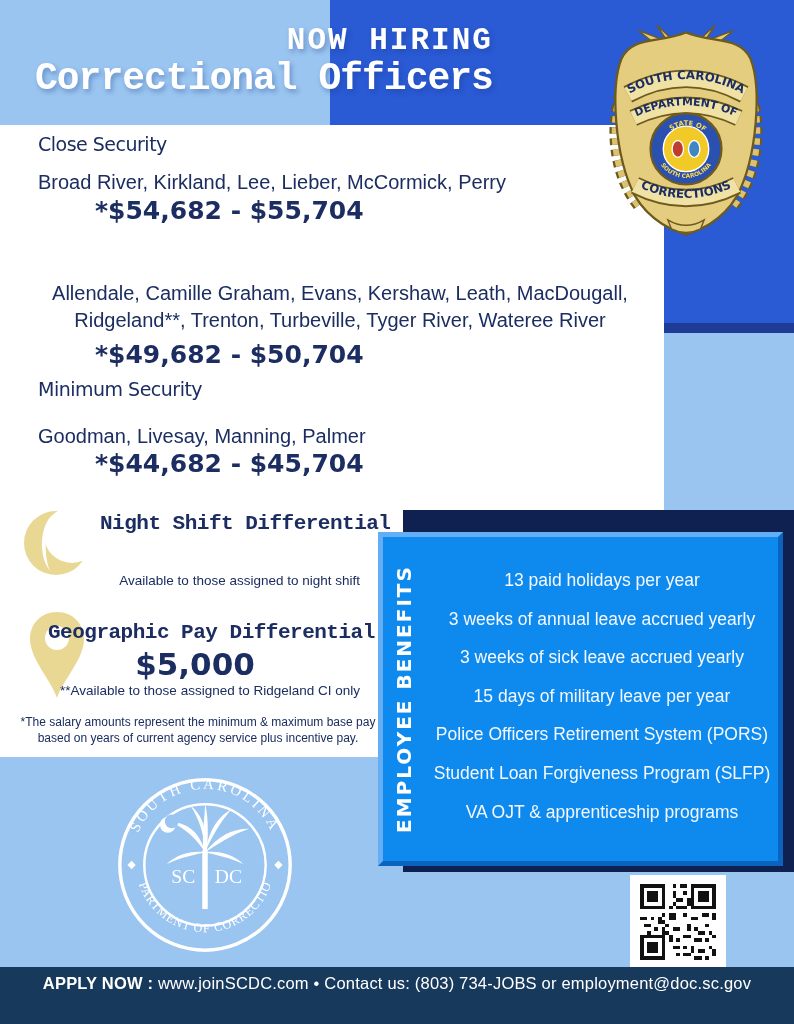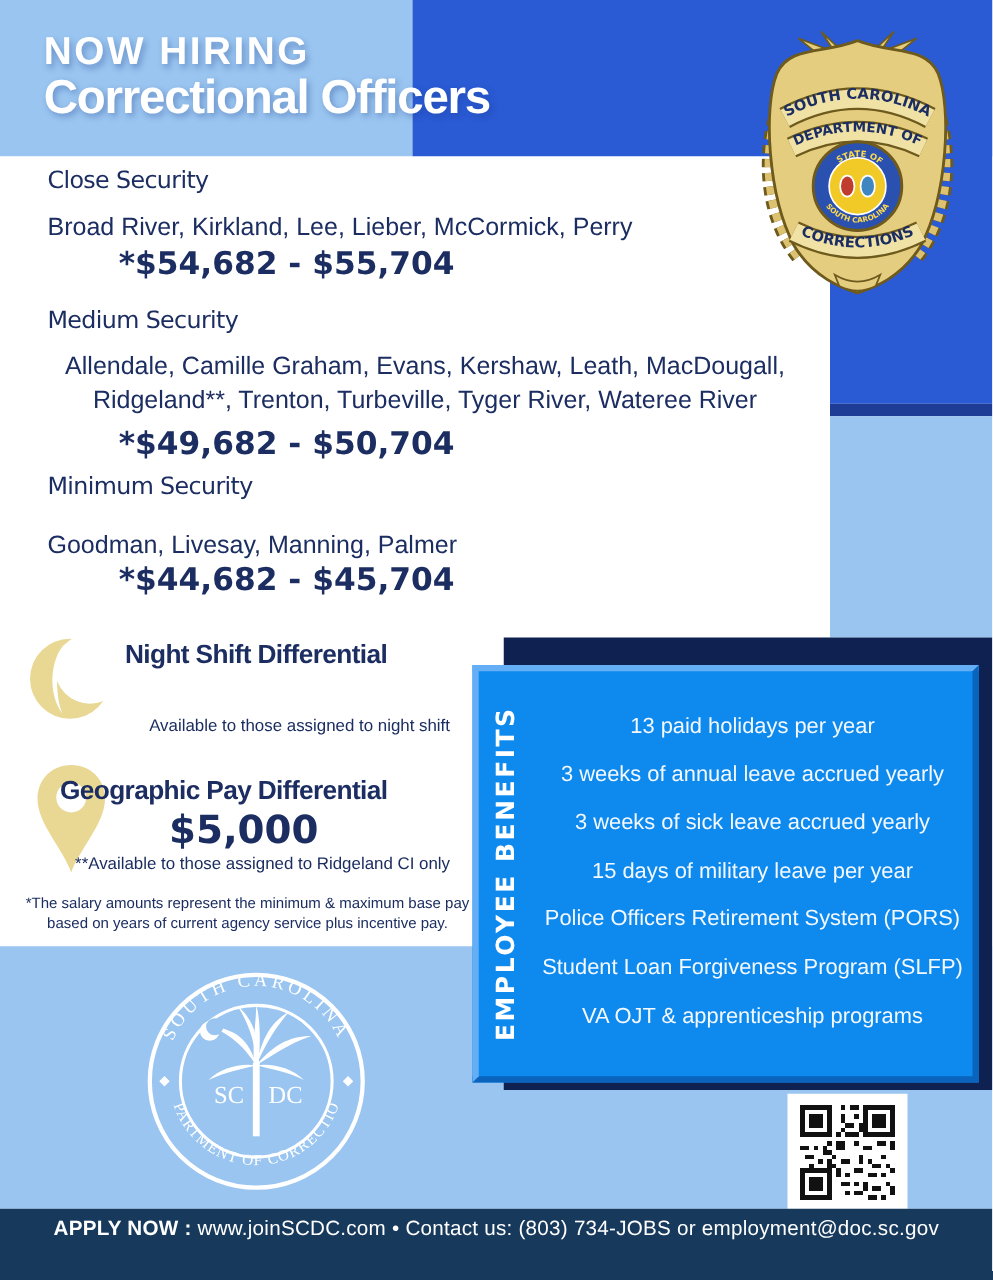--- a/index.html
+++ b/index.html
@@ -12,32 +12,32 @@
   .band-royal{left:330px;top:0;width:464px;height:125px;background:#2a5ad4;}
   .col-royal{left:664px;top:0;width:130px;height:323px;background:#2a5ad4;}
   .col-strip{left:664px;top:323px;width:130px;height:10px;background:#1e3c96;}
   .col-light{left:664px;top:333px;width:130px;height:177px;background:#9ac5f0;}
   .bottom-band{left:0;top:757px;width:794px;height:210px;background:#9ac5f0;}
   .footer{left:0;top:967px;width:794px;height:57px;background:#17395c;color:#fff;
           text-align:center;font-size:16.5px;padding-top:7px;box-sizing:border-box;letter-spacing:.2px;}
   .footer b{font-weight:bold;}
 
   
-  .hdr{left:35px;top:24px;color:#fff;font-family:Liberation Sans, sans-serif;font-weight:bold;
-       text-shadow:2px 3px 5px rgba(25,60,140,.38);line-height:1.08;}
+  .hdr{left:35px;top:24px;color:#fff;font-family:Liberation Mono, monospace;font-weight:bold;
+       text-shadow:2px 3px 5px rgba(25,60,140,.38);line-height:1.08;text-align:right;}
   .hdr .l1{font-size:31px;letter-spacing:2px;}
   .hdr .l2{font-size:38px;letter-spacing:-1px;margin-top:1px;}
 
   
   .sec-title{color:#1b2d61;font-family:"DejaVu Sans",sans-serif;font-weight:normal;font-size:19px;letter-spacing:-.5px;}
   .sec-loc{color:#1b2d61;font-size:20px;line-height:27px;width:604px;}
   .sec-salary{color:#1b2d61;font-family:"DejaVu Sans",sans-serif;font-weight:bold;font-size:25px;}
 
   
-  .diff-title{color:#1b2d61;font-family:Liberation Sans, sans-serif;font-weight:bold;font-size:21px;letter-spacing:-.5px;}
+  .diff-title{color:#1b2d61;font-family:Liberation Mono, monospace;font-weight:bold;font-size:21px;letter-spacing:-.5px;}
   .diff-amount{color:#1b2d61;font-family:"DejaVu Sans",sans-serif;font-weight:bold;font-size:31px;
                width:330px;text-align:center;}
   .diff-note{color:#1b2d61;font-size:13.5px;width:330px;text-align:right;}
   .fine-print{color:#1b2d61;font-size:12px;line-height:16px;width:372px;text-align:center;left:12px;top:714px;}
 
   
   .navy-shadow{left:403px;top:510px;width:391px;height:362px;background:#0f2150;}
   .benefits-box{left:378px;top:532px;width:405px;height:334px;background:#0e89ee;box-sizing:border-box;
                 border:5px solid;border-color:#63aef5 #0a63bd #0a63bd #63aef5;}
   .vlabel{position:absolute;left:9px;top:50%;transform:translateY(-50%) rotate(180deg);
@@ -117,21 +117,20 @@
         <textPath href="#rs2" startOffset="50%" text-anchor="middle">SOUTH CAROLINA</textPath>
       </text>
     </g>
     <path d="M80,222 q20,12 40,0 l-4,10 q-16,8 -32,0 Z" fill="#e5cd80" stroke="#6d5a1c" stroke-width="1.5"></path>
   </svg>
 
   <div class="abs sec-title" style="left:38px;top:133px;">Close Security</div>
   <div class="abs sec-loc" style="left:38px;top:169px;">Broad River, Kirkland, Lee, Lieber, McCormick, Perry</div>
   <div class="abs sec-salary" style="left:95px;top:196px;">*$54,682 - $55,704</div>
 
-  <div class="abs sec-title" style="left:38px;top:245px;">Medium Security</div>
   <div class="abs sec-loc" style="left:38px;top:280px;text-align:center;">
     <div>Allendale, Camille Graham, Evans, Kershaw, Leath, MacDougall,</div>
     <div>Ridgeland**, Trenton, Turbeville, Tyger River, Wateree River</div>
   </div>
   <div class="abs sec-salary" style="left:95px;top:340px;">*$49,682 - $50,704</div>
 
   <div class="abs sec-title" style="left:38px;top:378px;">Minimum Security</div>
   <div class="abs sec-loc" style="left:38px;top:423px;">Goodman, Livesay, Manning, Palmer</div>
   <div class="abs sec-salary" style="left:95px;top:449px;">*$44,682 - $45,704</div>
 

